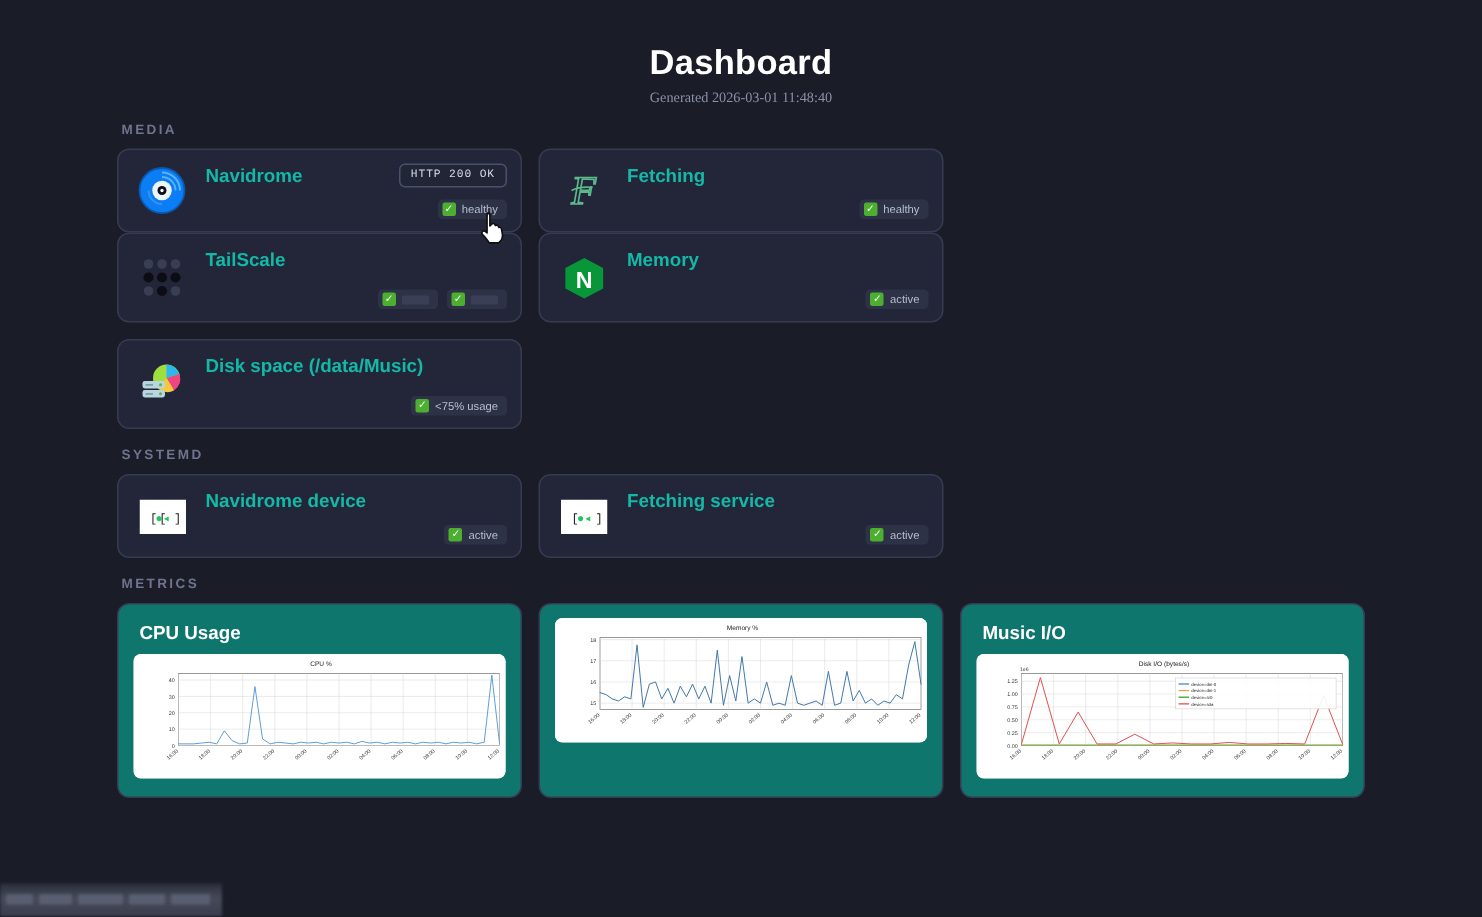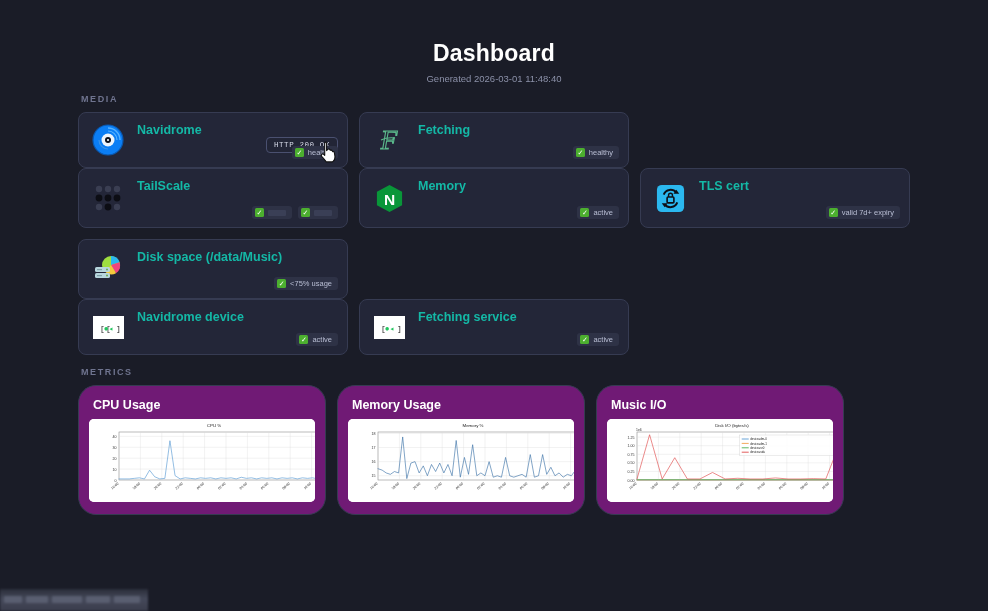--- a/index.html
+++ b/index.html
@@ -4,23 +4,23 @@
 <style>
   * { box-sizing: border-box; margin: 0; padding: 0; }
   html, body {
     width: 988px; height: 611px;
     background: #1a1c27;
     font-family: "Liberation Sans", sans-serif;
     overflow: hidden;
   }
   .page { position: relative; width: 988px; height: 611px; background: #1a1c27; }
 
-  .header { text-align: center; padding-top: 40px; }
+  .header { text-align: center; padding-top: 28px; }
   .title { font-size: 23px; font-weight: bold; color: #ffffff; letter-spacing: 0.2px; }
-  .subtitle { font-size: 9.5px; color: #8b90a8; margin-top: 6px; }
+  .subtitle { font-size: 9.5px; color: #8b90a8; margin-top: 6px; font-family: Liberation Serif, serif; }
 
   .content { padding: 0 78px; }
 
   .section-label {
     font-size: 9px; font-weight: bold; letter-spacing: 1.6px;
     color: #6f748f; margin: 12px 0 8px 3px; text-transform: uppercase;
   }
   .section-label.first { margin-top: 10px; }
 
   .row { display: flex; gap: 11px; flex-wrap: wrap; }
@@ -65,32 +65,32 @@
     color: #ffffff; font-size: 7px; line-height: 9px; text-align: center;
     flex: 0 0 9px;
   }
   .badge.blurred { color: transparent; min-width: 26px; }
   .badge.blurred .txt {
     display: inline-block; width: 18px; height: 6px;
     background: #3a3f56; border-radius: 1px;
   }
 
   .tooltip {
-    position: absolute; right: 9px; top: 24px;
+    position: absolute; right: 9px; top: 9px;
     background: #222536; border: 1px solid #4a5070;
     border-radius: 4px; padding: 3px 7px;
     font-family: "Liberation Mono", monospace;
     font-size: 7.5px; color: #d6dae8; letter-spacing: 0.6px;
     white-space: nowrap;
   }
 
   
   .chart-card {
-    width: 248px; height: 130px;
-    background: #701a75; border: 1px solid #363b52; border-radius: 18px;
+    width: 270px; height: 130px;
+    background: #0f766e; border: 1px solid #363b52; border-radius: 8px;
     padding: 9px 10px;
   }
   .chart-title { font-size: 12.5px; font-weight: bold; color: #ffffff; margin: 3px 0 7px 4px; }
   .chart-box {
     background: #ffffff; border-radius: 5px;
     width: 100%; height: 83px; overflow: hidden;
   }
   .chart-box svg { display: block; }
 
   
@@ -200,40 +200,20 @@
         </div>
         <div class="card-title">Memory</div>
         <div class="badges">
           <div class="badge">
             <span class="chk">✓</span>
             <span class="txt">active</span>
           </div>
         </div>
       </div>
 
-      <div class="card big">
-        <div class="card-icon">
-          <svg width="31" height="31" viewBox="0 0 32 32">
-            <rect x="2" y="2" width="28" height="28" rx="5" fill="#2bb8ef"></rect>
-            <path d="M9 12 a7.5 7.5 0 0 1 13 -2" fill="none" stroke="#0d1018" stroke-width="2"></path>
-            <path d="M23 20 a7.5 7.5 0 0 1 -13 2" fill="none" stroke="#0d1018" stroke-width="2"></path>
-            <polygon points="22,7 25,11 19,11" fill="#0d1018"></polygon>
-            <polygon points="10,25 7,21 13,21" fill="#0d1018"></polygon>
-            <rect x="12.5" y="14.5" width="7" height="6" rx="1" fill="none" stroke="#0d1018" stroke-width="1.7"></rect>
-            <path d="M14 14.5 v-2 a2 2 0 0 1 4 0 v2" fill="none" stroke="#0d1018" stroke-width="1.5"></path>
-          </svg>
-        </div>
-        <div class="card-title">TLS cert</div>
-        <div class="badges">
-          <div class="badge">
-            <span class="chk">✓</span>
-            <span class="txt">valid 7d+ expiry</span>
-          </div>
-        </div>
-      </div>
     </div>
 
     <div class="row" style="margin-top:11px;">
       <div class="card big">
         <div class="card-icon">
           <svg width="32" height="32" viewBox="0 0 32 32">
             <circle cx="19" cy="12" r="9" fill="#9ede3f"></circle>
             <path d="M19 12 L19 3 A9 9 0 0 1 27.5 9.3 Z" fill="#2bb8ef"></path>
             <path d="M19 12 L27.5 9.3 A9 9 0 0 1 24 20.3 Z" fill="#f0457e"></path>
             <path d="M19 12 L24 20.3 A9 9 0 0 1 13.5 19 Z" fill="#f5c93c"></path>
@@ -248,20 +228,21 @@
         <div class="card-title">Disk space (/data/Music)</div>
         <div class="badges">
           <div class="badge">
             <span class="chk">✓</span>
             <span class="txt">&lt;75% usage</span>
           </div>
         </div>
       </div>
     </div>
 
+    <div class="section-label">SYSTEMD</div>
     <div class="row">
 
       <div class="card">
         <div class="card-icon">
           <svg width="31" height="23" viewBox="0 0 31 23">
             <rect x="0" y="0" width="31" height="23" fill="#ffffff"></rect>
             <text x="15.5" y="15" font-family="'Liberation Mono', monospace" font-size="8" fill="#1a1a1a" text-anchor="middle">[</text>
             <text x="15.5" y="15" font-family="'Liberation Mono', monospace" font-size="8" fill="#22c55e" text-anchor="middle">●◂</text>
             <text x="7" y="15" font-family="'Liberation Mono', monospace" font-size="8" fill="#1a1a1a">[</text>
             <text x="23" y="15" font-family="'Liberation Mono', monospace" font-size="8" fill="#1a1a1a">]</text>
@@ -336,21 +317,20 @@
               <line x1="222.6" y1="13" x2="222.6" y2="61" stroke="#d8d8d8" stroke-width="0.35"></line>
               <text x="222.6" y="65" font-size="3.5" fill="#333" text-anchor="end" font-family="'Liberation Sans', sans-serif" transform="rotate(-40 222.6 65)">10:00</text>
               <line x1="244" y1="13" x2="244" y2="61" stroke="#d8d8d8" stroke-width="0.35"></line>
               <text x="244" y="65" font-size="3.5" fill="#333" text-anchor="end" font-family="'Liberation Sans', sans-serif" transform="rotate(-40 244 65)">12:00</text>
               <path d="M30.00 59.91 L35.10 59.91 L40.19 59.91 L45.29 59.36 L50.38 58.82 L55.48 59.91 L60.57 51.18 L65.67 57.73 L70.76 59.91 L75.86 59.36 L80.95 21.73 L86.05 56.64 L91.14 59.91 L96.24 58.82 L101.33 59.36 L106.43 59.91 L111.52 58.82 L116.62 59.36 L121.71 58.82 L126.81 59.91 L131.90 58.82 L137.00 59.36 L142.10 58.82 L147.19 59.91 L152.29 58.27 L157.38 59.36 L162.48 58.82 L167.57 59.91 L172.67 58.82 L177.76 59.36 L182.86 58.82 L187.95 59.91 L193.05 58.82 L198.14 59.36 L203.24 58.82 L208.33 59.91 L213.43 58.82 L218.52 59.36 L223.62 58.82 L228.71 59.91 L233.81 58.82 L238.90 14.09 L244.00 59.36" fill="none" stroke="#5a9bd4" stroke-width="0.65" stroke-linejoin="round" stroke-linecap="round"></path>
             </svg>
         </div>
       </div>
 
       <div class="chart-card">
-        <div class="chart-title">Memory Usage</div>
         <div class="chart-box">
           <svg id="svg-mem" width="250" height="83" viewBox="0 0 250 83">
               <rect x="0" y="0" width="250" height="83" fill="#ffffff"></rect>
               <text x="125" y="8" font-size="4.4" fill="#222" text-anchor="middle" font-family="'Liberation Sans', sans-serif">Memory %</text>
               <rect x="30" y="13" width="214" height="48" fill="none" stroke="#777" stroke-width="0.5"></rect>
               <line x1="30" y1="56.764705882352935" x2="244" y2="56.764705882352935" stroke="#d8d8d8" stroke-width="0.35"></line>
               <text x="27.5" y="58.264705882352935" font-size="3.6" fill="#333" text-anchor="end" font-family="'Liberation Sans', sans-serif">15</text>
               <line x1="30" y1="42.64705882352941" x2="244" y2="42.64705882352941" stroke="#d8d8d8" stroke-width="0.35"></line>
               <text x="27.5" y="44.14705882352941" font-size="3.6" fill="#333" text-anchor="end" font-family="'Liberation Sans', sans-serif">16</text>
               <line x1="30" y1="28.52941176470589" x2="244" y2="28.52941176470589" stroke="#d8d8d8" stroke-width="0.35"></line>

